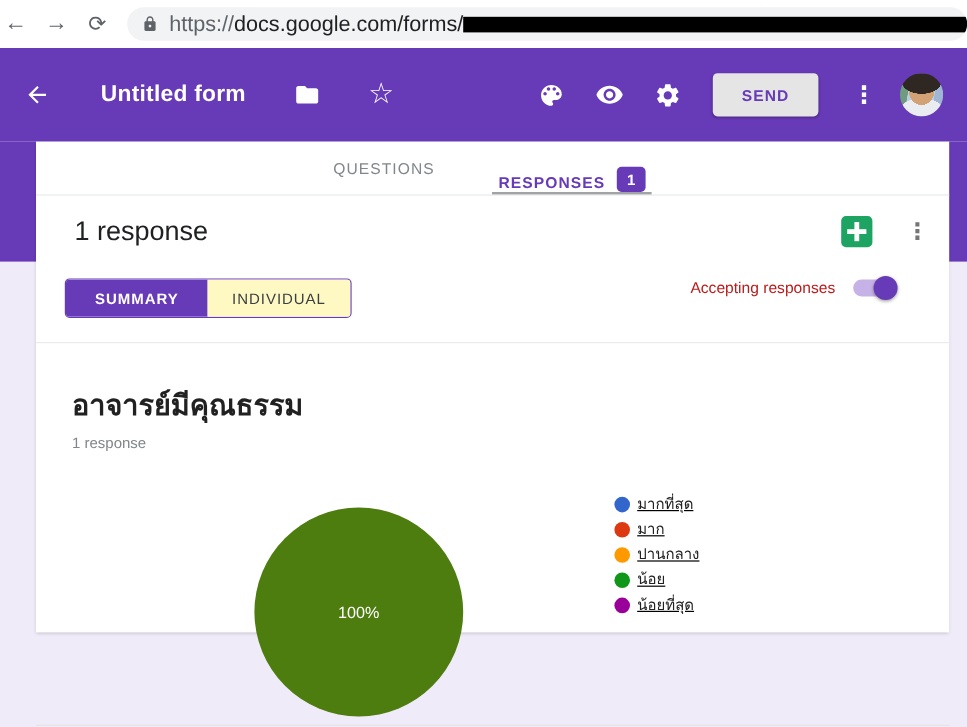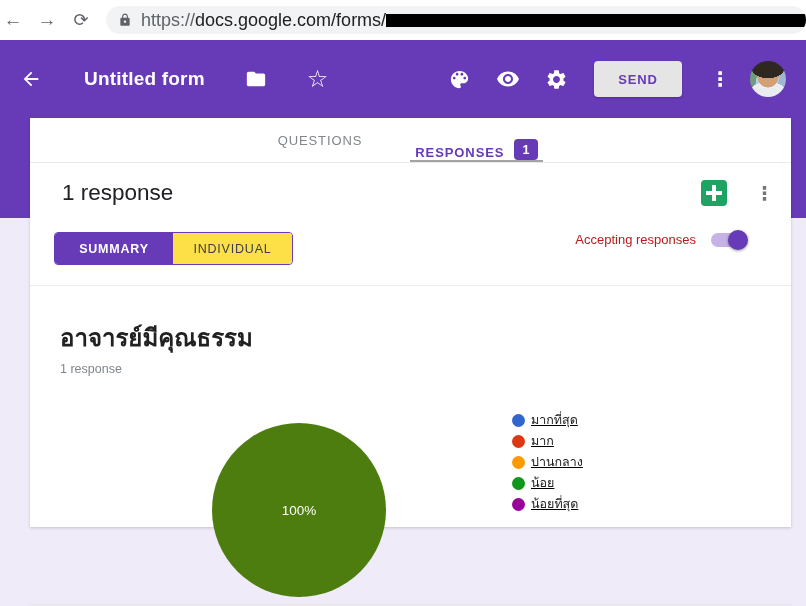--- a/index.html
+++ b/index.html
@@ -53,21 +53,21 @@
   .resp-heading { font-size:22.5px; font-weight:400; color:#202124; }
   .head-icons { margin-left:auto; display:flex; align-items:center; }
   .sheets-ic { width:26px; height:26px; background:#1da362; border-radius:4px; position:relative; cursor:pointer; }
   .sheets-ic::before { content:""; position:absolute; left:11px; top:5px; width:4px; height:16px; background:#fff; }
   .sheets-ic::after { content:""; position:absolute; left:5px; top:11px; width:16px; height:4px; background:#fff; }
   .card-kebab { margin-left:28px; color:#757575; font-size:19px; font-weight:700; width:14px; text-align:center; cursor:pointer; }
 
   .controls { position:absolute; top:114px; left:24px; right:24px; height:34px; display:flex; align-items:flex-start; }
   .segmented { display:flex; height:33px; border:1px solid #673ab7; border-radius:4px; overflow:hidden; }
   .seg-summary { width:118px; background:#673ab7; color:#fff; font-size:12.5px; font-weight:700; letter-spacing:.8px; display:flex; align-items:center; justify-content:center; cursor:pointer; }
-  .seg-individual { width:119px; background:#fde047; color:#3c4043; font-size:12.5px; font-weight:500; letter-spacing:.8px; display:flex; align-items:center; justify-content:center; cursor:pointer; }
+  .seg-individual { width:119px; background:#fef9c3; color:#3c4043; font-size:12.5px; font-weight:500; letter-spacing:.8px; display:flex; align-items:center; justify-content:center; cursor:pointer; }
   .accepting { margin-left:auto; display:flex; align-items:center; gap:15px; }
   .accepting-label { font-size:13px; color:#b91c1c; }
   .toggle { position:relative; width:34px; height:14px; cursor:pointer; margin-right:22px; }
   .toggle .track { position:absolute; top:0; left:0; width:34px; height:14px; border-radius:7px; background:#c7b2e8; }
   .toggle .knob { position:absolute; top:-3px; right:-3px; width:20px; height:20px; border-radius:50%; background:#673ab7; box-shadow:0 1px 3px rgba(0,0,0,.4); }
 
   .divider { position:absolute; top:167px; left:0; right:0; height:1px; background:#ececec; }
 
   .q-title { position:absolute; top:200px; left:30px; font-size:24px; font-weight:700; color:#212121; }
   .q-count { position:absolute; top:244px; left:30px; font-size:12.5px; color:#80868b; }

